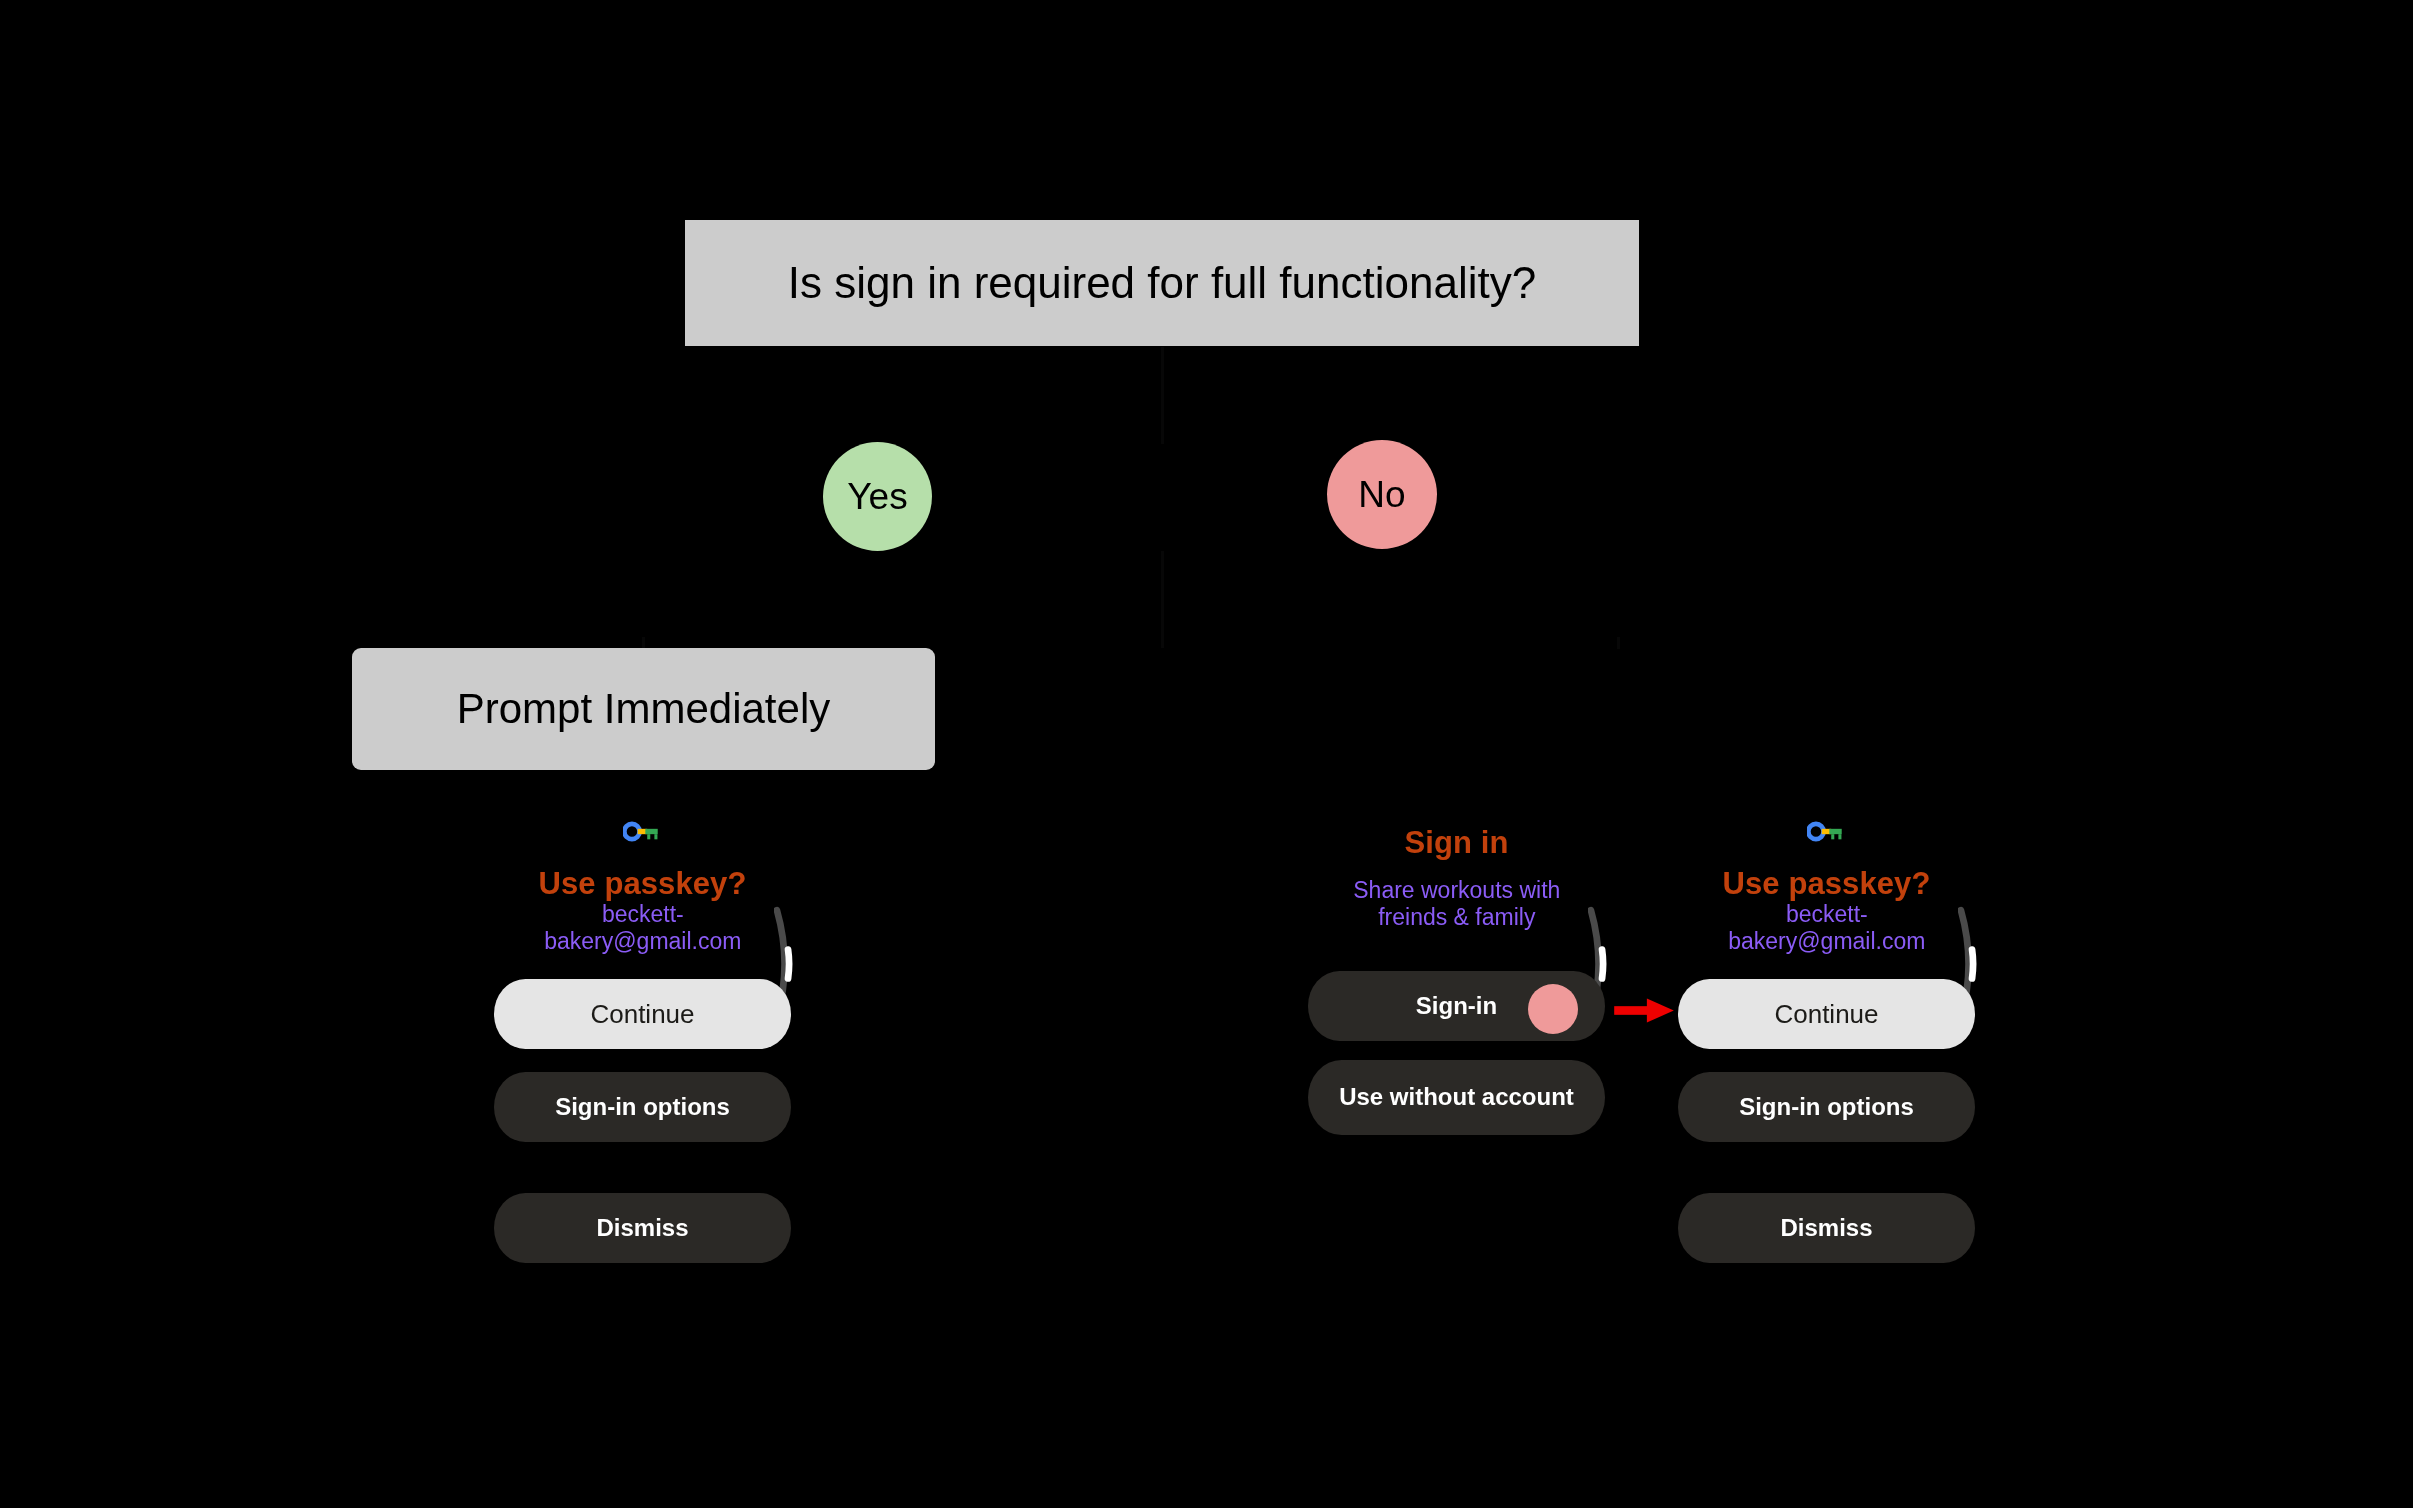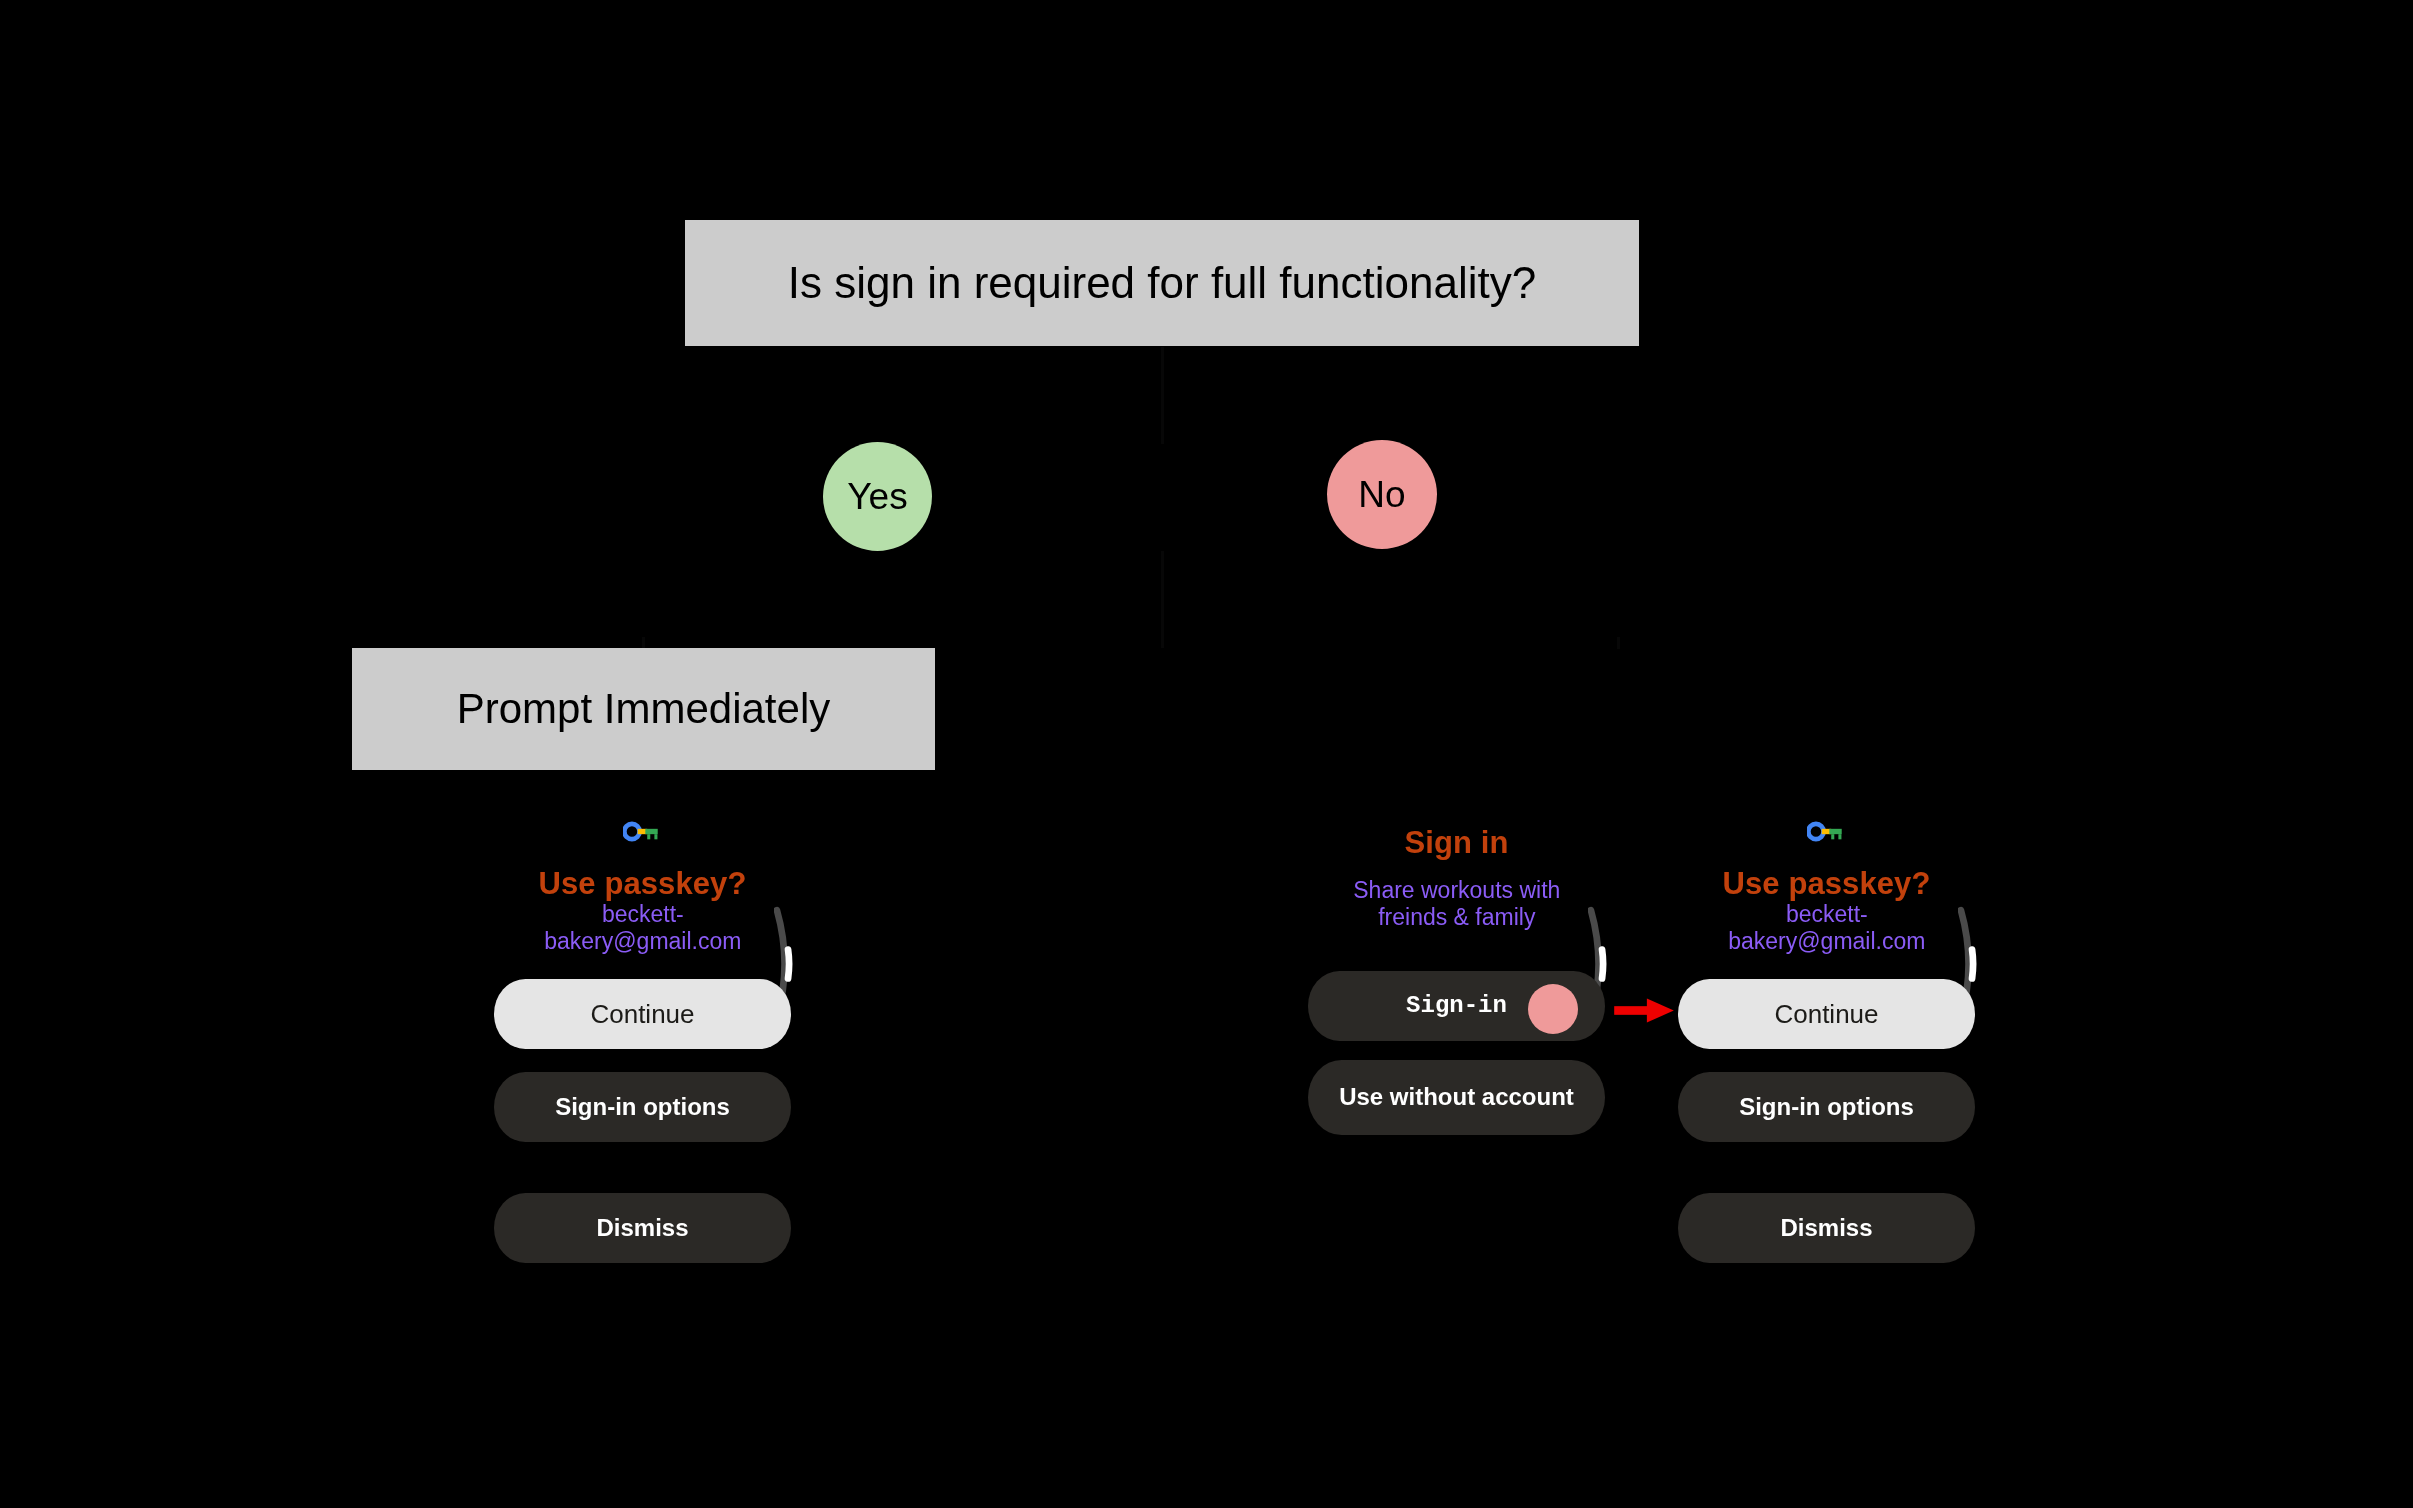--- a/index.html
+++ b/index.html
@@ -37,20 +37,21 @@
     width: 954px;
     height: 126px;
     font-size: 44px;
   }
   #box-immediate {
     left: 352px;
     top: 648px;
     width: 583px;
     height: 122px;
     font-size: 42px;
+    border-radius: 9px;
   }
   #box-when-needed {
     left: 1328px;
     top: 648px;
     width: 584px;
     height: 122px;
     font-size: 42px;
   }
 
   
@@ -247,21 +248,21 @@
 
     <div style="position:absolute; left:18.3px; top:68px; width:261px;" class="watch-sub">Share workouts with freinds &amp; family</div>
 
     <div class="scroll-arc" style="left:280px; top:97px;">
       <svg width="25" height="116" viewBox="0 0 26 120" xmlns="http://www.w3.org/2000/svg">
         <path d="M 3 4 Q 19 60 3 116" stroke="#4a4a4a" stroke-width="7" fill="none" stroke-linecap="round"></path>
         <path d="M 14.6 45 Q 16.8 60 14.6 75" stroke="#ffffff" stroke-width="7" fill="none" stroke-linecap="round"></path>
       </svg>
     </div>
 
-    <div class="wbtn secondary" style="position:absolute; left:0; top:162px; height:59px;font-family:Liberation Mono, monospace;">
+    <div class="wbtn secondary" style="position:absolute; left:0; top:162px; height:59px;">
       <span>Sign-in</span>
       <span class="pink-dot" style="right:27px; top:12.6px;"></span>
     </div>
 
     <div class="wbtn secondary" style="position:absolute; left:0; top:251px; height:75px;">
       <span>Use without account</span>
     </div>
   </div>
 
   <div class="watch" style="left:1678px; top:809px; width:297px; height:494px;">

